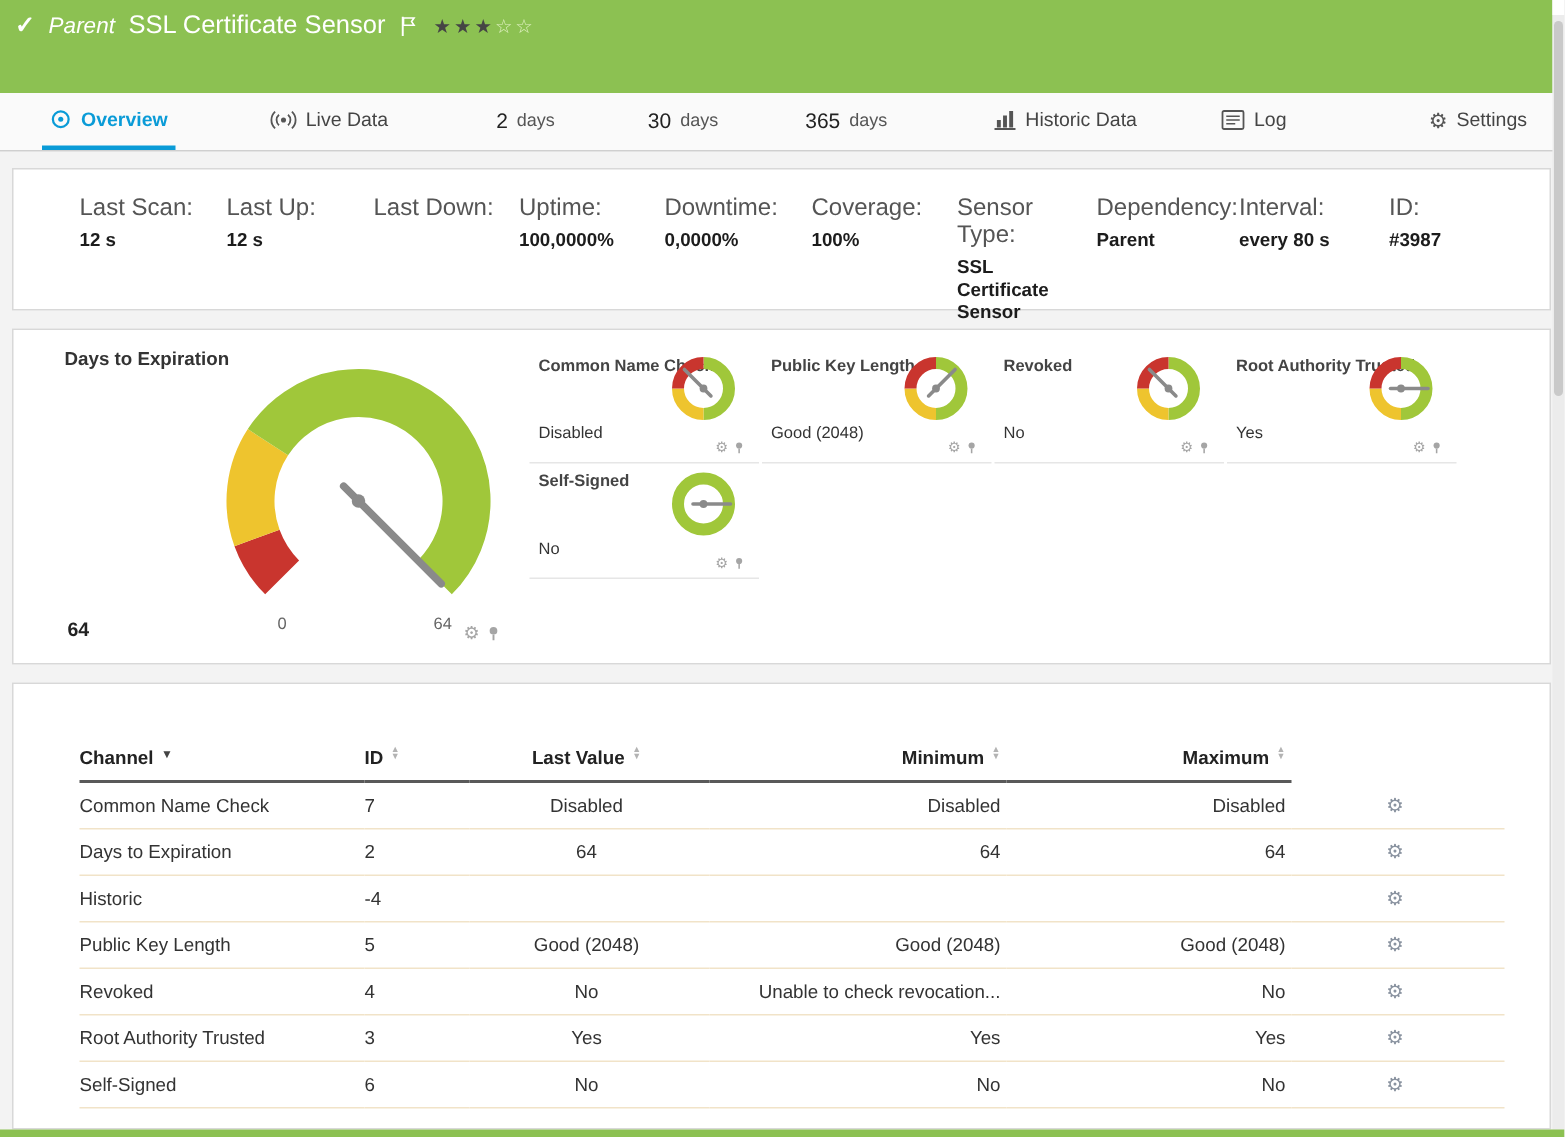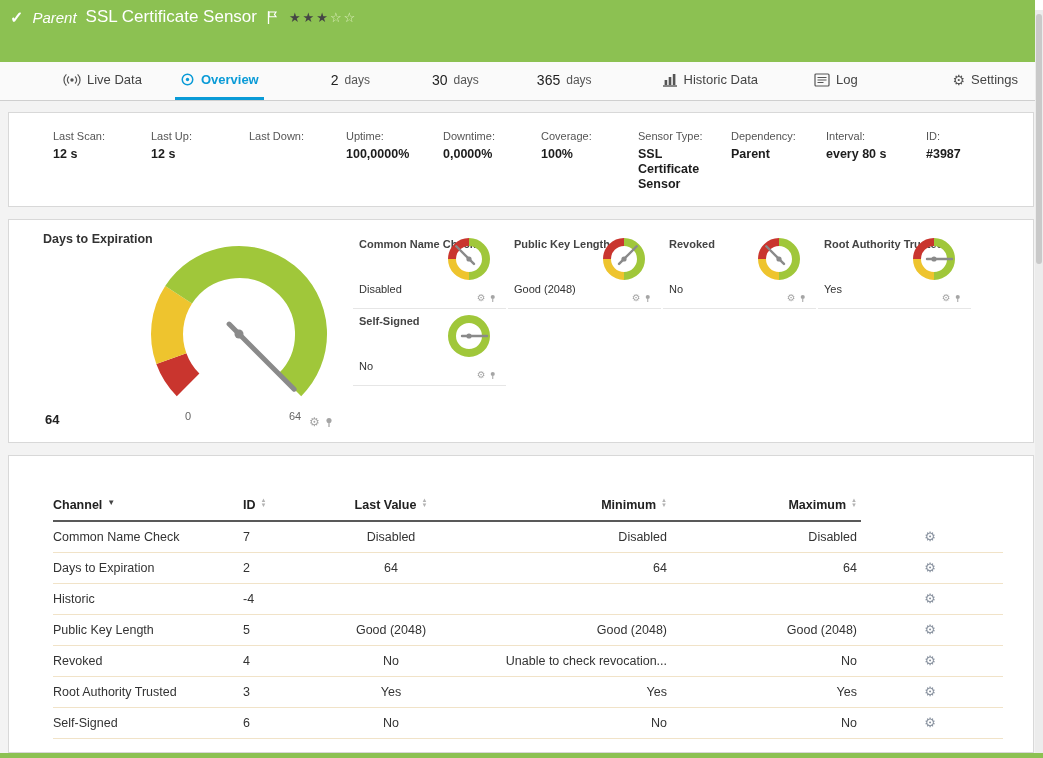--- a/index.html
+++ b/index.html
@@ -55,21 +55,21 @@
   .t-log { margin-left:46px; }
   .t-set { margin-left:auto; margin-right:12px; }
   .gear-glyph { font-size:14px; line-height:1; color:#555; }
 
   
   .panel { position:absolute; left:8px; width:1026px; background:#fff; border:1px solid #d8d8d8; }
 
   
   .info { top:112px; height:95px; display:flex; padding:17px 0 0 44px; }
   .ifield { flex:0 0 auto; }
-  .ifield .ilabel { font-size:11px; color:#555; }
+  .ifield .ilabel { font-size:16px; color:#555; }
   .ifield .ival { font-size:12.5px; font-weight:bold; color:#1c1c1c; margin-top:5px; line-height:15px; }
   .ifield:nth-child(1){width:98px;} .ifield:nth-child(2){width:98px;}
   .ifield:nth-child(3){width:97px;} .ifield:nth-child(4){width:97px;}
   .ifield:nth-child(5){width:98px;} .ifield:nth-child(6){width:97px;}
   .ifield:nth-child(7){width:93px;} .ifield:nth-child(8){width:95px;}
   .ifield:nth-child(9){width:100px;} .ifield:nth-child(10){width:60px;}
   .ifield:nth-child(7) .ival { max-width:66px; }
 
   
   .gpanel { top:219px; height:224px; }
@@ -126,33 +126,33 @@
       <span class="hdr-stars"><span class="sf">★★★</span><span class="se">☆☆</span></span>
     </div>
   </div>
 
   <div class="sb-track">
     <div class="sb-top"></div>
     <div class="sb-thumb"></div>
   </div>
 
   <div class="tabbar">
+    <div class="tab active t-ov">
+      <svg class="ticon" width="15" height="15" viewBox="0 0 16 16">
+        <circle cx="8" cy="8" r="5.6" fill="none" stroke="currentColor" stroke-width="1.6"></circle>
+        <circle cx="8" cy="8" r="1.8" fill="currentColor"></circle>
+      </svg>
+      <span>Overview</span>
+    </div>
     <div class="tab t-ld">
       <svg class="ticon" width="18" height="14" viewBox="0 0 18 14">
         <circle cx="9" cy="7" r="1.7" fill="currentColor"></circle>
         <path d="M6 3.5 a4.6 4.6 0 0 0 0 7 M12 3.5 a4.6 4.6 0 0 1 0 7 M3.4 1.4 a7.6 7.6 0 0 0 0 11.2 M14.6 1.4 a7.6 7.6 0 0 1 0 11.2" fill="none" stroke="currentColor" stroke-width="1.2"></path>
       </svg>
       <span>Live Data</span>
-    </div>
-    <div class="tab active t-ov">
-      <svg class="ticon" width="15" height="15" viewBox="0 0 16 16">
-        <circle cx="8" cy="8" r="5.6" fill="none" stroke="currentColor" stroke-width="1.6"></circle>
-        <circle cx="8" cy="8" r="1.8" fill="currentColor"></circle>
-      </svg>
-      <span>Overview</span>
     </div>
     <div class="tab t-2d">
       <span class="num">2</span>
       <span class="unit">days</span>
     </div>
     <div class="tab t-30d">
       <span class="num">30</span>
       <span class="unit">days</span>
     </div>
     <div class="tab t-365d">

